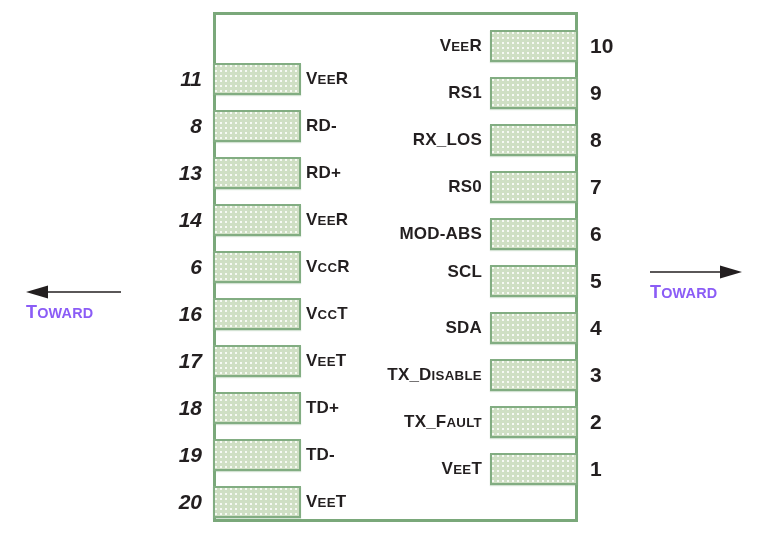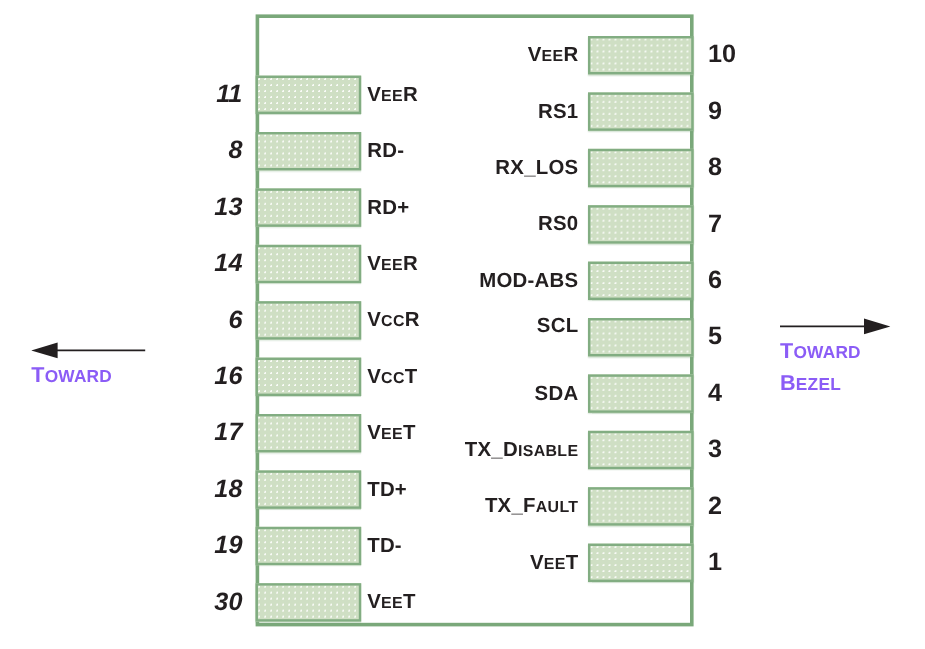--- a/index.html
+++ b/index.html
@@ -146,21 +146,21 @@
       <div class="pad left" style="top: 345px;"></div>
       <div class="pin-number left" style="top: 345px;">17</div>
       <div class="pin-label left" style="top: 345px;">V<span class="sc">EE</span>T</div>
       <div class="pad left" style="top: 392px;"></div>
       <div class="pin-number left" style="top: 392px;">18</div>
       <div class="pin-label left" style="top: 392px;">TD+</div>
       <div class="pad left" style="top: 439px;"></div>
       <div class="pin-number left" style="top: 439px;">19</div>
       <div class="pin-label left" style="top: 439px;">TD-</div>
       <div class="pad left" style="top: 486px;"></div>
-      <div class="pin-number left" style="top: 486px;">30</div>
+      <div class="pin-number left" style="top: 486px;">20</div>
       <div class="pin-label left" style="top: 486px;">V<span class="sc">EE</span>T</div>
     </div>
 
   <div id="right-column">
       <div class="pad right" style="top: 30px;"></div>
       <div class="pin-number right" style="top: 30px;">10</div>
       <div class="pin-label right" style="top: 30px;">V<span class="sc">EE</span>R</div>
       <div class="pad right" style="top: 77px;"></div>
       <div class="pin-number right" style="top: 77px;">9</div>
       <div class="pin-label right" style="top: 77px;">RS1</div>
@@ -197,16 +197,15 @@
     </svg>
     <div class="direction-text">T<span class="sc">OWARD</span></div>
   </div>
 
   <div class="direction" id="toward-bezel-group">
     <svg class="arrow-svg" width="92" height="14" viewBox="0 0 92 14">
       <line x1="0" y1="7" x2="74" y2="7" stroke="#231f20" stroke-width="1.6"></line>
       <polygon points="92,7 70,0.5 70,13.5" fill="#231f20"></polygon>
     </svg>
     <div class="direction-text">T<span class="sc">OWARD</span></div>
-    <div class="direction-text">B<span class="sc">EZEL</span></div>
   </div>
 
 </div>
 
 </body></html>

